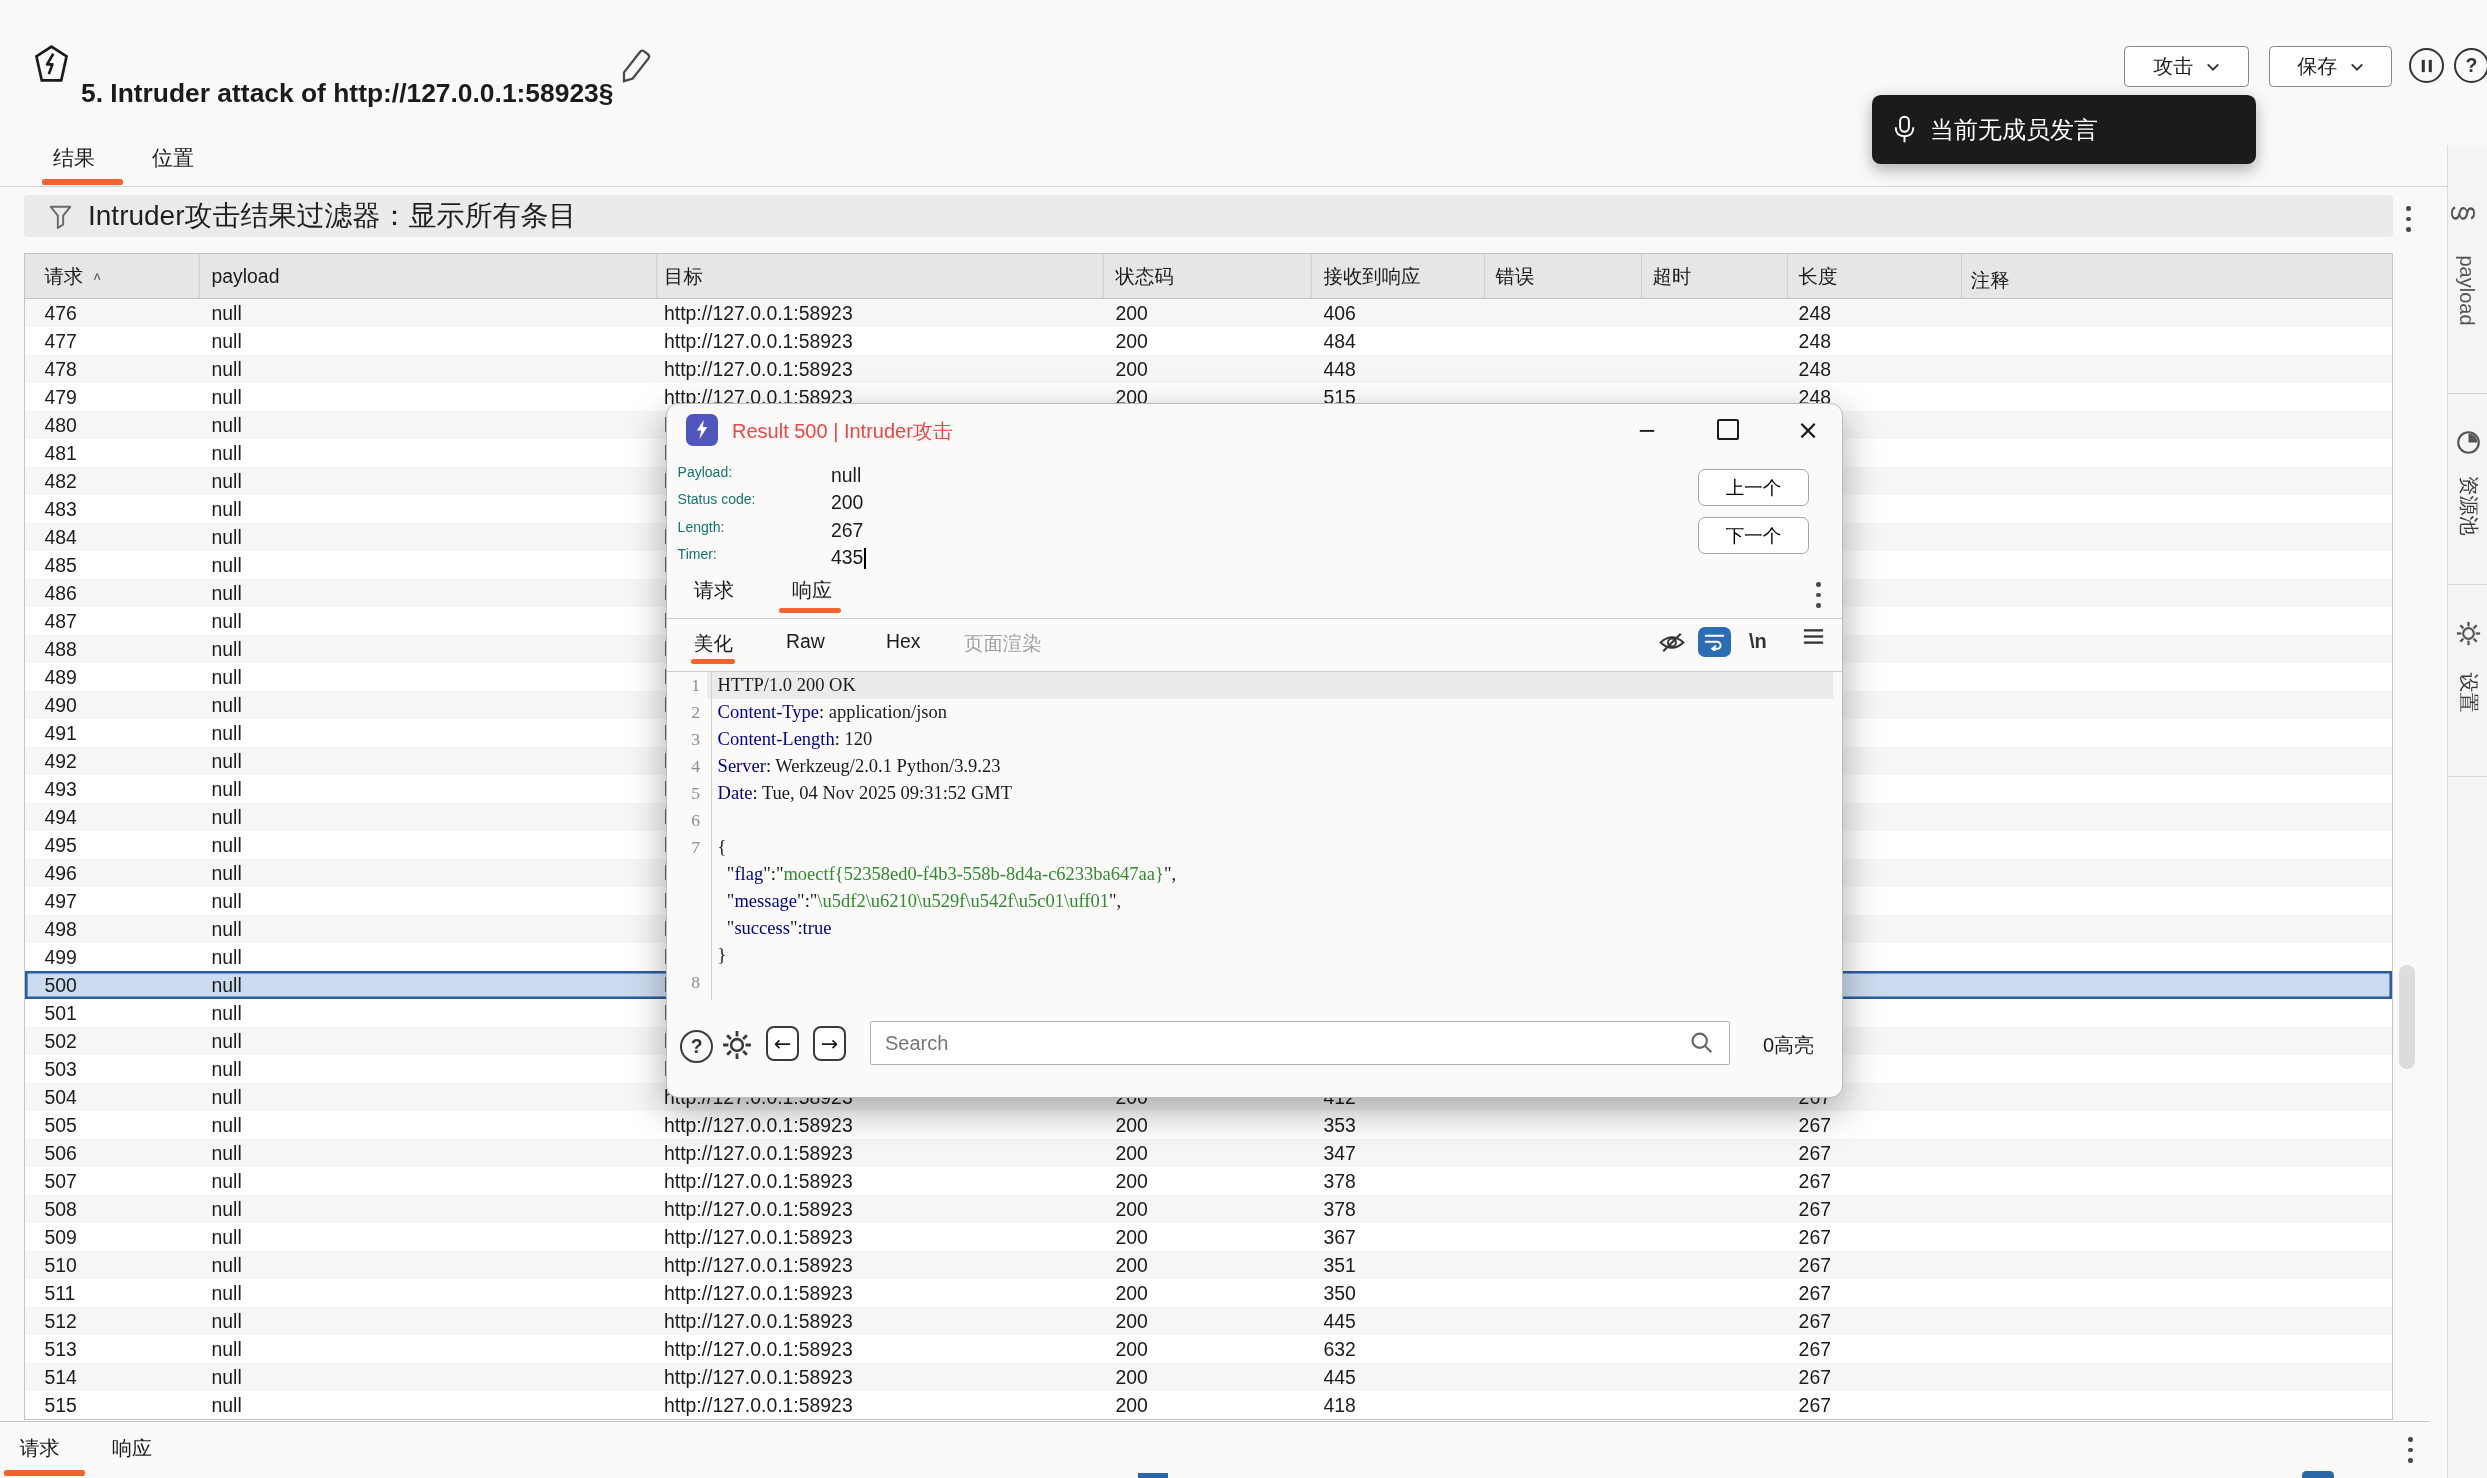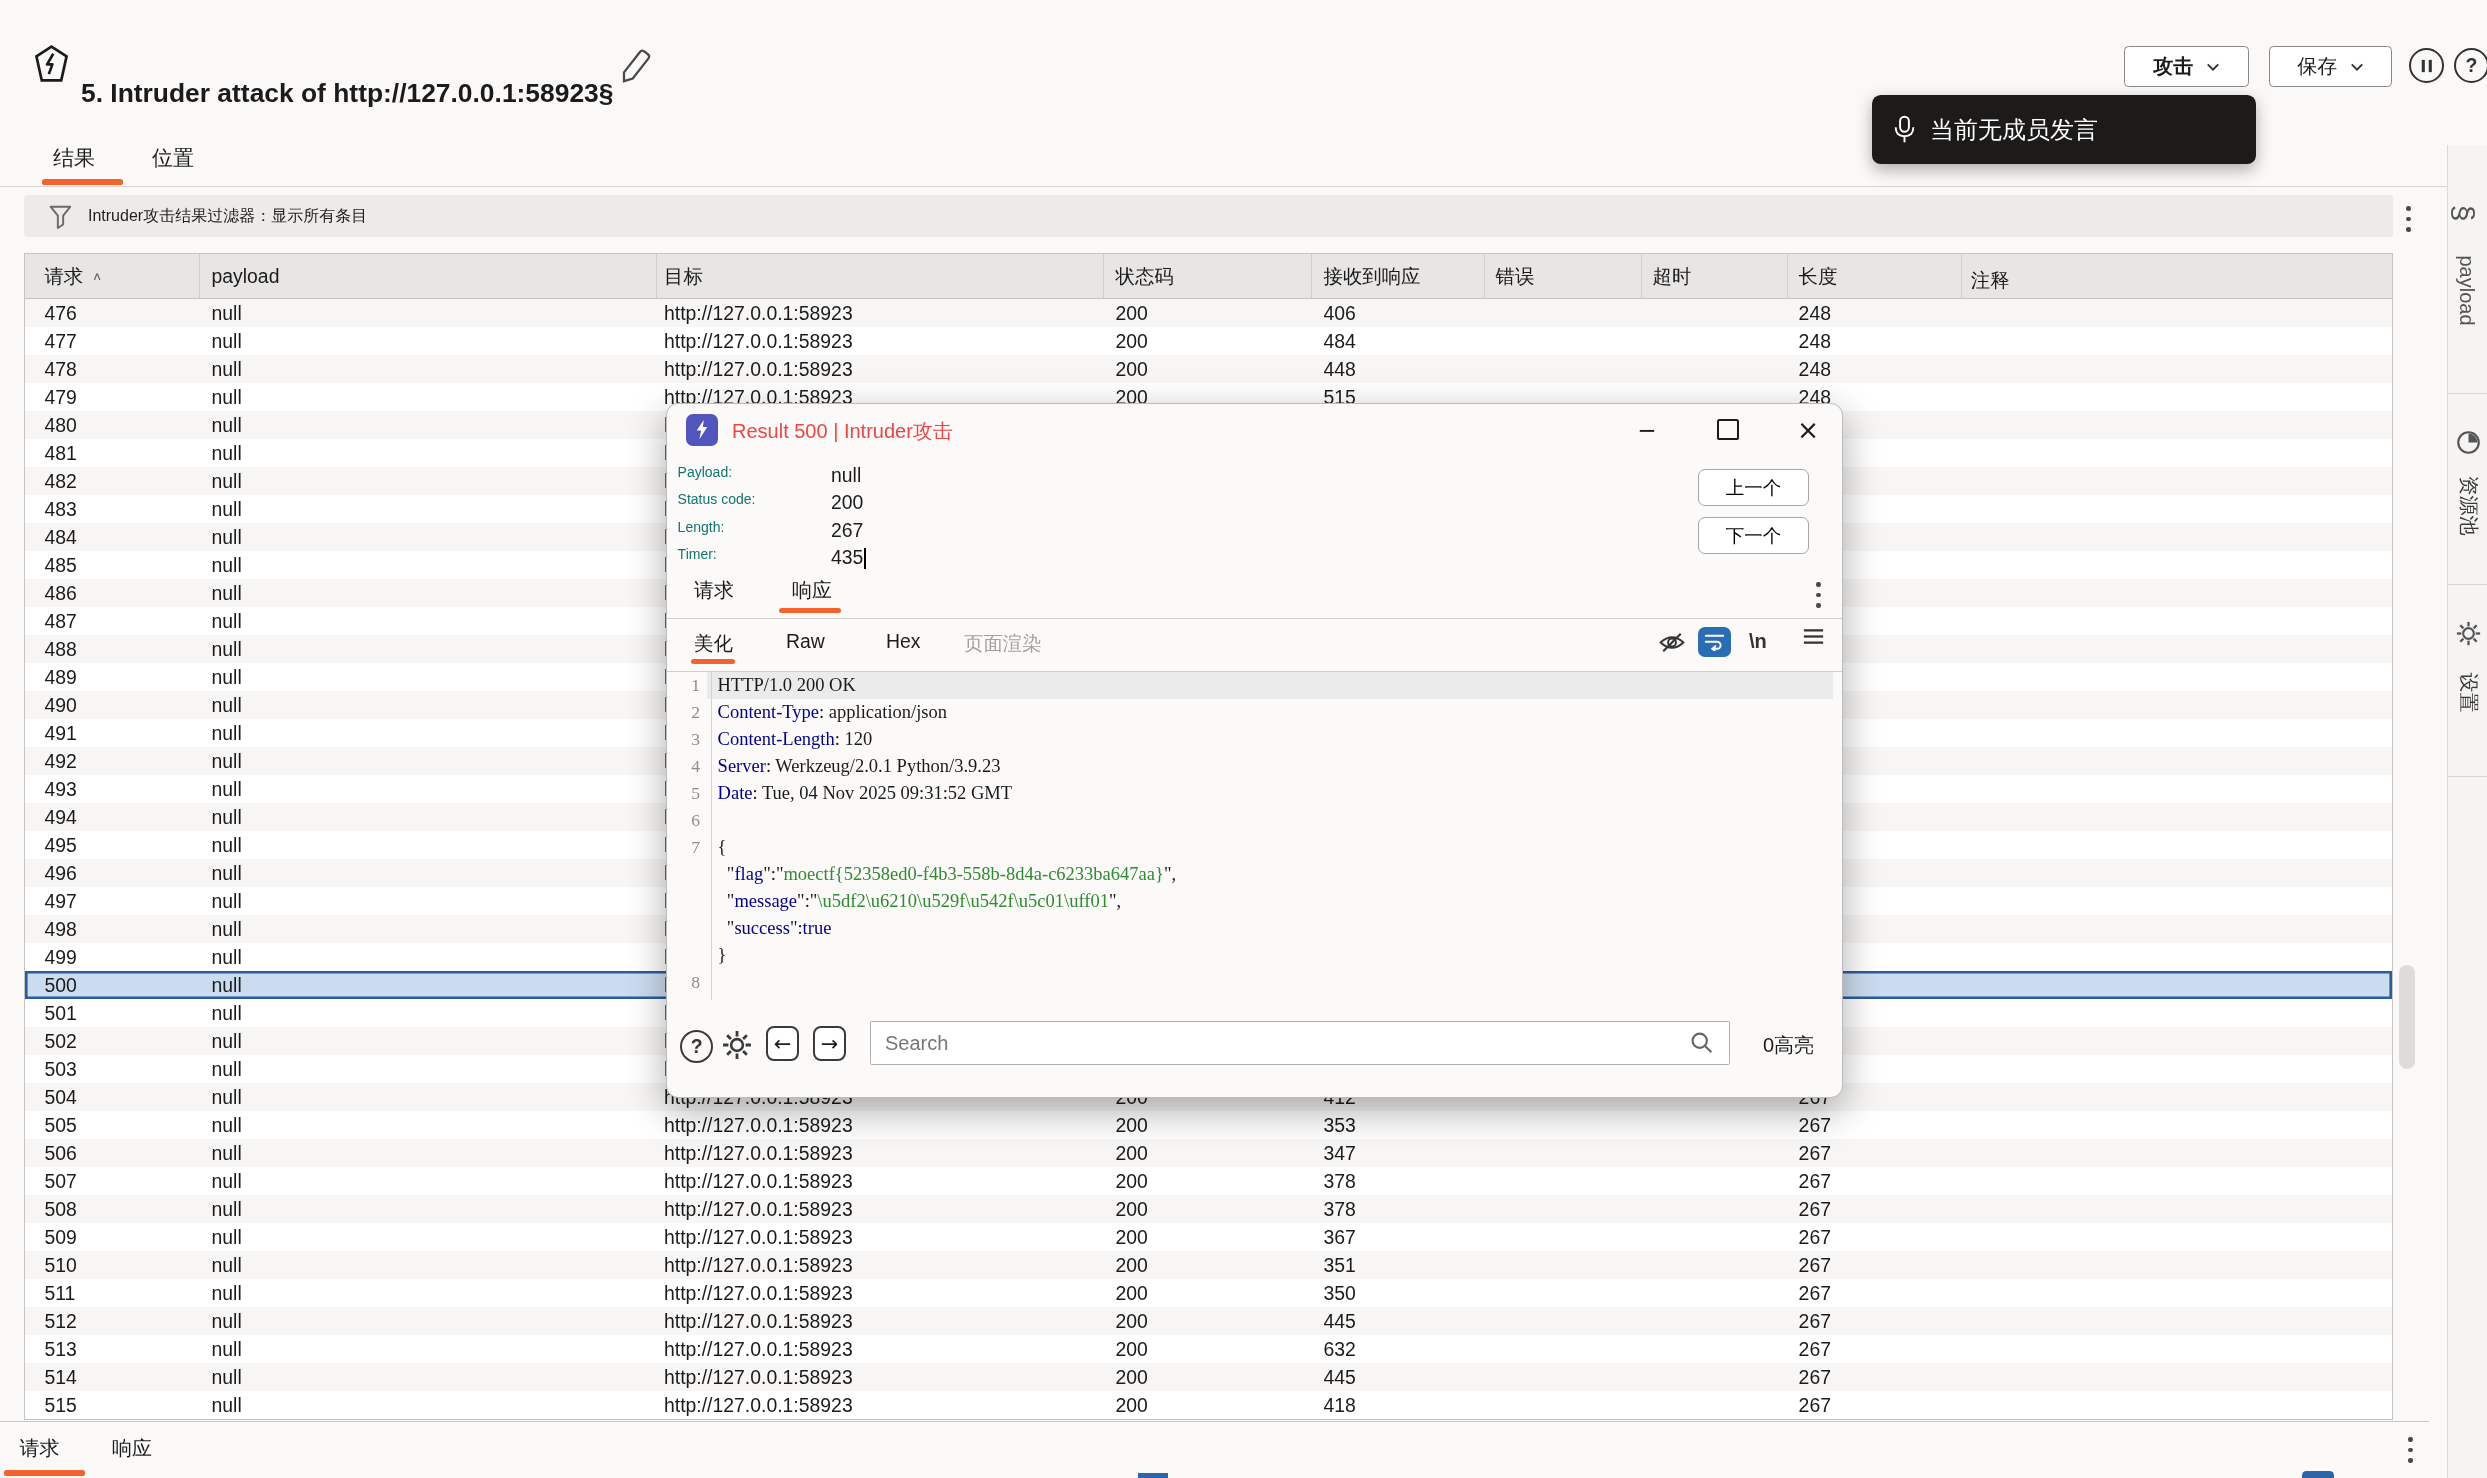--- a/index.html
+++ b/index.html
@@ -38,21 +38,21 @@
 
   
   .tab{font-size:21px;color:#1b1b1b;}
   .tab-underline{background:#f4622e;height:6.2px;border-radius:2.6px;}
   .tabs-sep{left:0;top:186px;width:2447px;height:0.9px;background:#d6d4d2;}
 
   
   .filterbar{
     left:24px;top:195px;width:2369px;height:42px;background:#edebe9;border-radius:3.5px;
     display:flex;align-items:center;gap:16px;padding-left:25px;box-sizing:border-box;
-    font-size:16px;color:#201f1e;cursor:pointer;
+    font-size:28px;color:#201f1e;cursor:pointer;
   }
   .kebab{display:flex;flex-direction:column;gap:6.2px;align-items:center;cursor:pointer;padding:5.3px;}
   .kebab i{width:4.4px;height:4.4px;border-radius:50%;background:#4a4a4a;}
 
   
   .table{left:24px;top:253px;width:2369px;border:0.9px solid #c6c4c2;background:#fff;box-sizing:border-box;}
   .thead,.trow{display:grid;grid-template-columns:175px 457px 447px 208px 173px 157px 146px 174px 426px;}
   .thead{height:44px;background:#e8e6e4;border-bottom:0.9px solid #c6c4c2;}
   .hcell{display:flex;align-items:center;font-size:19.4px;color:#1b1b1b;border-right:0.9px solid #d2d0ce;box-sizing:border-box;overflow:hidden;white-space:nowrap;}
   .hcell:last-child{border-right:none;}
@@ -118,21 +118,21 @@
     <path d="M24 11 L17 23 L23 23 L19 34" fill="none" stroke="#1b1b1b" stroke-width="3" stroke-linejoin="round"></path>
   </svg>
 </div>
 <div class="abs hdr-title">5. Intruder attack of http://127.0.0.1:58923§</div>
 <div class="abs pencil-ic">
   <svg width="35" height="37" viewBox="0 0 40 42">
     <path d="M8 30 L26 7 Q28 4 31 6 L35 9 Q38 11 36 14 L18 37 L8 40 Z" fill="none" stroke="#4a4a4a" stroke-width="2.6"></path>
   </svg>
 </div>
 
-<button class="abs top-btn" style="left:2124px;top:46px;width:125px;font-weight:bold;">
+<button class="abs top-btn" style="left:2124px;top:46px;width:125px;">
   <span>攻击</span>
   <svg class="chev" viewBox="0 0 16 16">
       <path d="M2 5 L8 11 L14 5" fill="none" stroke="#333" stroke-width="2.2"></path>
     </svg>
 </button>
 <button class="abs top-btn" style="left:2269px;top:46px;width:123px;">
   <span>保存</span>
   <svg class="chev" viewBox="0 0 16 16">
       <path d="M2 5 L8 11 L14 5" fill="none" stroke="#333" stroke-width="2.2"></path>
     </svg>

